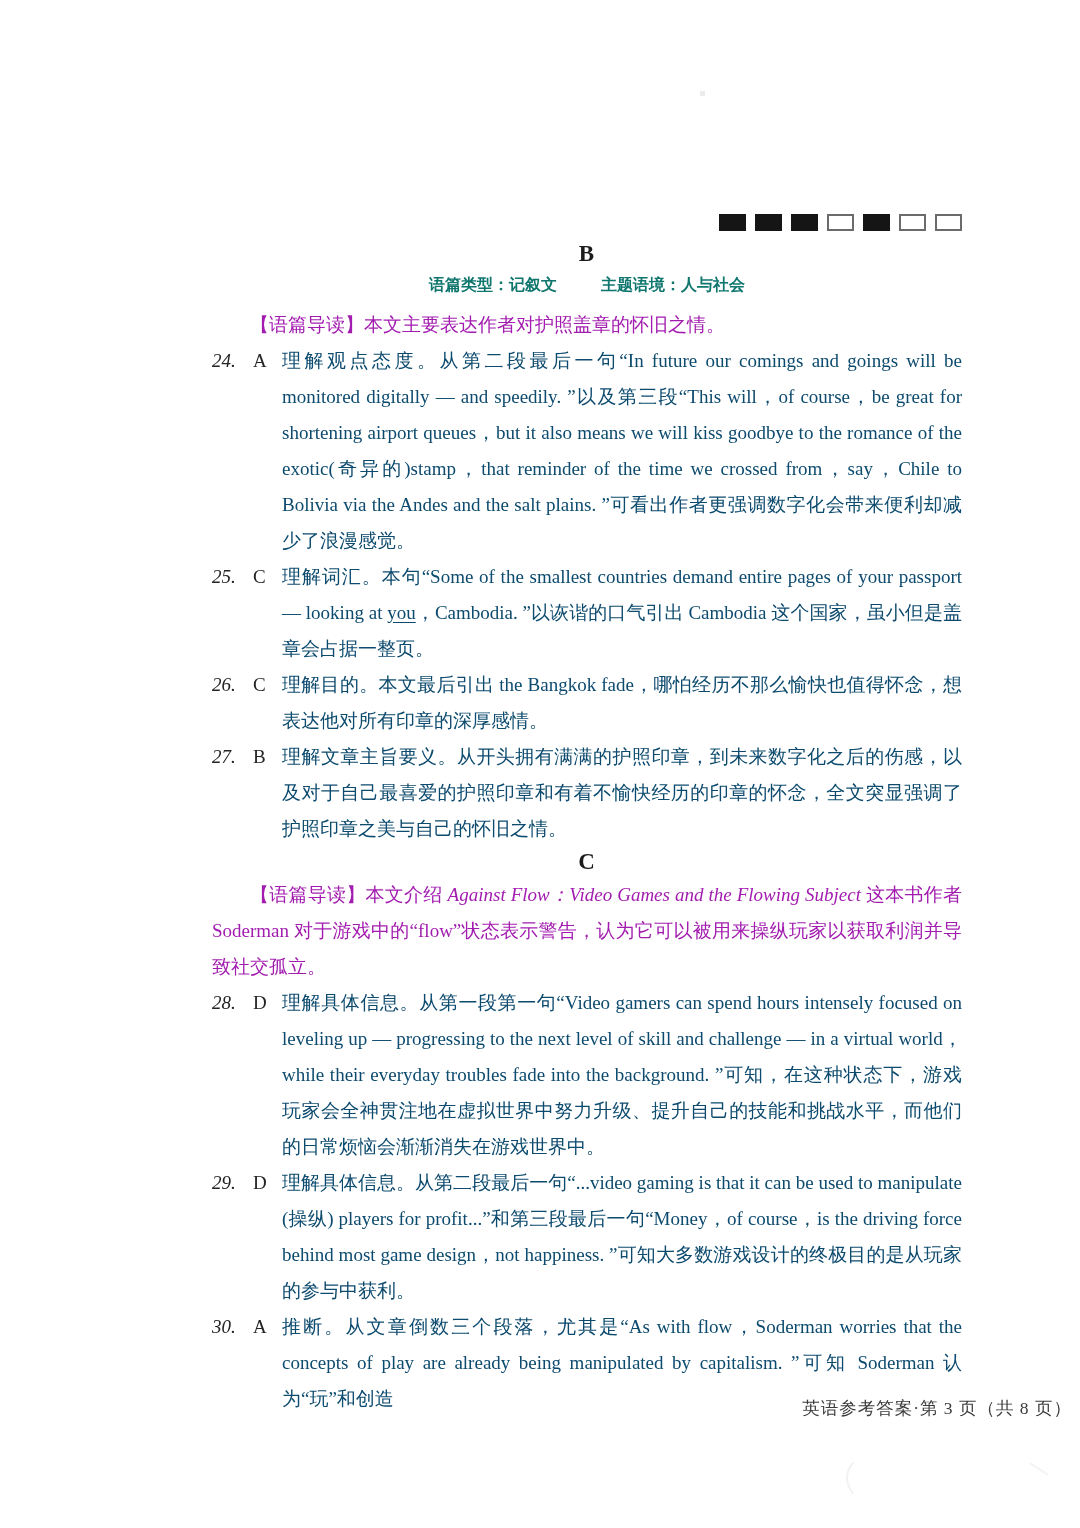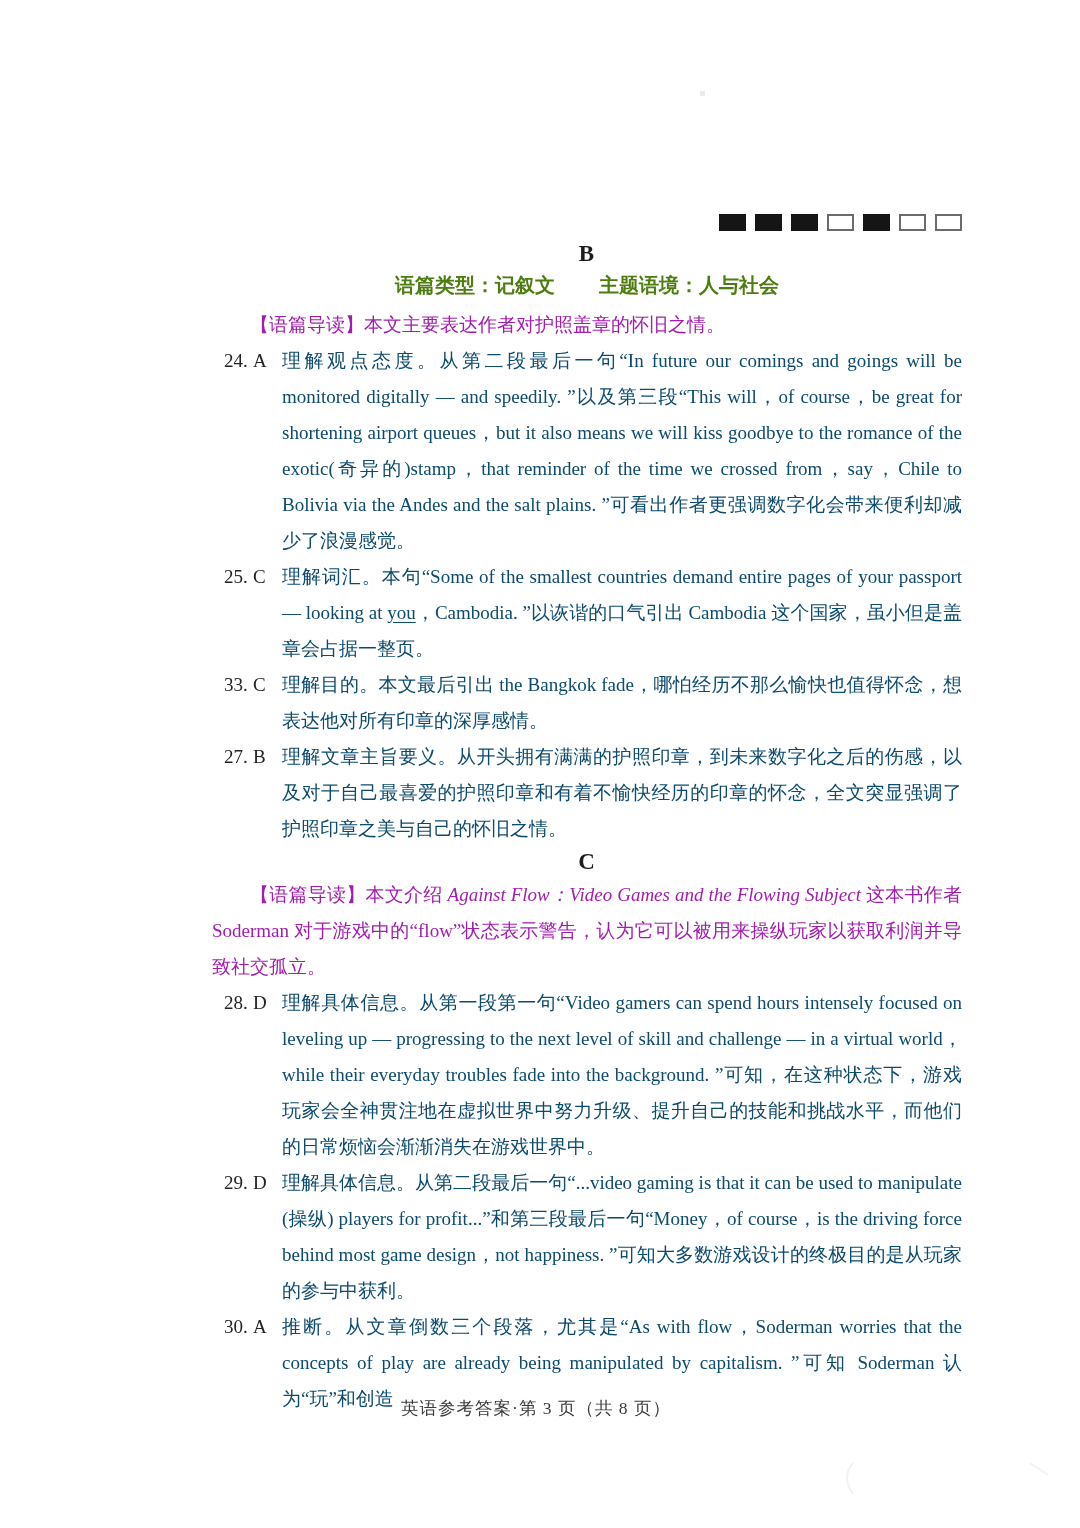--- a/index.html
+++ b/index.html
@@ -36,67 +36,68 @@
     font-weight: bold;
     font-size: 23px;
     line-height: 30px;
     letter-spacing: 1px;
     color: #1c1c1c;
   }
   .type-line {
     text-align: center;
     font-family: "Liberation Sans", "DejaVu Sans", sans-serif;
     font-weight: bold;
-    font-size: 20px;
+    font-size: 16px;
     line-height: 32px;
     margin-bottom: 6px;
-    color: #4d7c0f;
+    color: #0f766e;
   }
   .type-line .gap { display: inline-block; width: 44px; }
 
   .intro {
     font-size: 19px;
     line-height: 36px;
     text-align: justify;
     text-indent: 2em;
     color: #a21caf;
   }
 
   .item {
     position: relative;
     padding-left: 70px;
     font-size: 19px;
     line-height: 36px;
   }
   .item .num {
     position: absolute;
-    left: 12px;
+    left: 0;
     top: 0;
     width: 38px;
     color: #242424;
+    font-style: italic;
   }
   .item .ans {
     position: absolute;
     left: 41px;
     top: 0;
     color: #242424;
   }
   .item .body {
     text-align: justify;
     color: #0c4a6e;
   }
   .u { text-decoration: underline; text-underline-offset: 3px; }
   .i { font-style: italic; }
 
   .footer {
     position: absolute;
     left: 0;
     top: 1396px;
     width: 1072px;
-    text-align: center;
+    text-align: right;
     font-size: 17.5px;
     color: #3a3a3a;
     letter-spacing: 1px;
   }
 
   
   .artifact-dot {
     position: absolute;
     left: 700px;
     top: 91px;
@@ -157,21 +158,21 @@
         <div class="body"><span>理解观点态度。从第二段最后一句“In future our comings and goings will be monitored digitally — and speedily. ”以及第三段“This will，of course，be great for shortening airport queues，but it also means we will kiss goodbye to the romance of the exotic(奇异的)stamp，that reminder of the time we crossed from，say，Chile to Bolivia via the Andes and the salt plains. ”可看出作者更强调数字化会带来便利却减少了浪漫感觉。</span></div>
       </div>
 
       <div class="item">
         <span class="num">25.</span>
         <span class="ans">C</span>
         <div class="body"><span>理解词汇。本句“Some of the smallest countries demand entire pages of your passport — looking at </span><span class="u">you</span><span>，Cambodia. ”以诙谐的口气引出 Cambodia 这个国家，虽小但是盖章会占据一整页。</span></div>
       </div>
 
       <div class="item">
-        <span class="num">33.</span>
+        <span class="num">26.</span>
         <span class="ans">C</span>
         <div class="body"><span>理解目的。本文最后引出 the Bangkok fade，哪怕经历不那么愉快也值得怀念，想表达他对所有印章的深厚感情。</span></div>
       </div>
 
       <div class="item">
         <span class="num">27.</span>
         <span class="ans">B</span>
         <div class="body"><span>理解文章主旨要义。从开头拥有满满的护照印章，到未来数字化之后的伤感，以及对于自己最喜爱的护照印章和有着不愉快经历的印章的怀念，全文突显强调了护照印章之美与自己的怀旧之情。</span></div>
       </div>
     </div>

